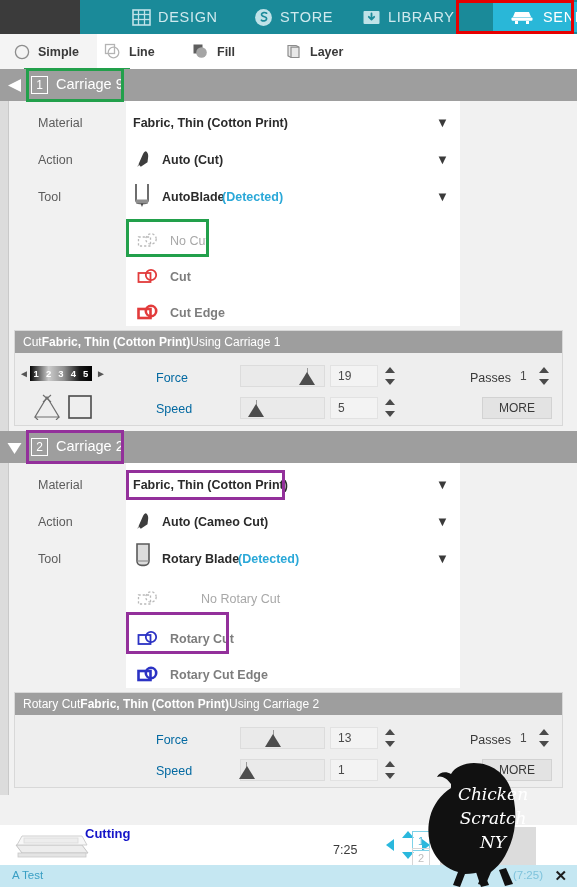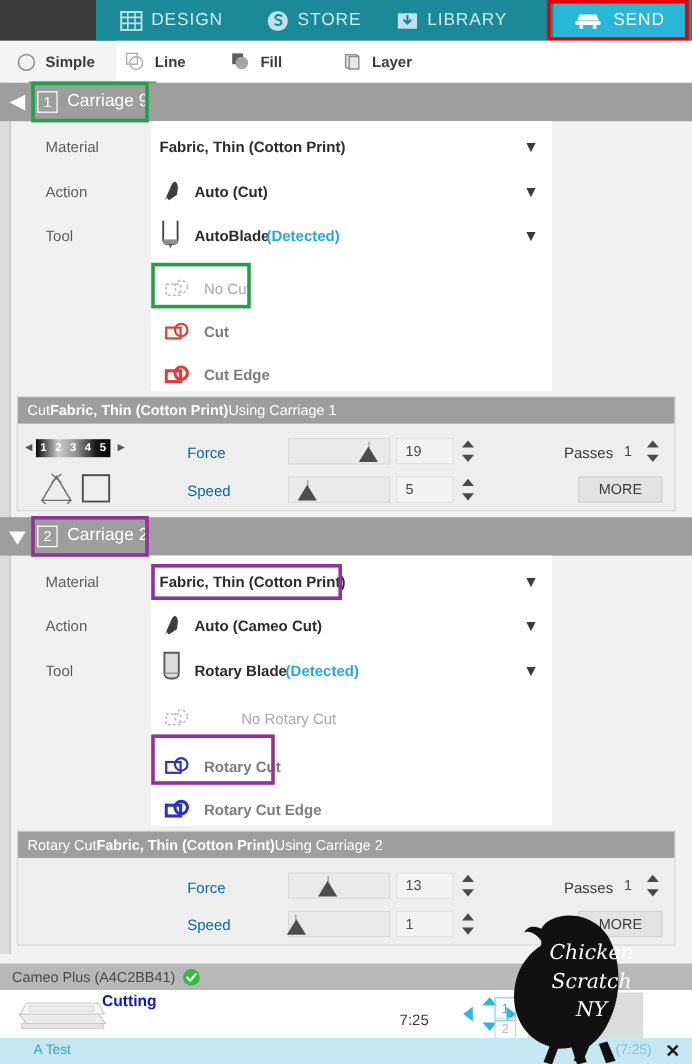--- a/index.html
+++ b/index.html
@@ -8,21 +8,21 @@
     font-family:"Liberation Sans", sans-serif;
     background:#ffffff;
     -webkit-font-smoothing:antialiased;
   }
   .app{position:relative;width:577px;height:887px;background:#f1f1f1;}
 
   
   .topnav{position:absolute;left:0;top:0;width:577px;height:34px;background:#3b3b3b;}
   .topnav-teal{position:absolute;left:80px;top:0;width:497px;height:34px;background:#1a8a99;}
   .nav-item{position:absolute;top:0;height:34px;display:flex;align-items:center;gap:7px;
-            color:#cfe9ee;font-size:14.5px;letter-spacing:.7px;}
+            color:#cfe9ee;font-size:14.5px;letter-spacing:.7px;margin-left:32px;}
   .nav-item .lbl{font-weight:400;}
   .nav-design{left:100px;}
   .nav-store{left:222px;}
   .nav-library{left:330px;}
   .nav-send{left:461px;width:110px;height:30px;background:#29b7d8;justify-content:center;gap:9px;top:2px;color:#ffffff;}
   .nav-send .lbl{color:#ffffff;}
   .redbox{position:absolute;left:456px;top:0px;width:118px;height:34px;border:3px solid #e70000;box-sizing:border-box;}
 
   .ico{display:inline-block;line-height:0;}
   .ico svg{display:block;}
@@ -90,21 +90,21 @@
            font-size:12px;display:flex;align-items:center;padding-left:10px;box-sizing:border-box;gap:6px;}
   .statbody{position:absolute;left:0;width:577px;background:#ffffff;}
   .cutting{position:absolute;color:#1414c8;font-size:13px;font-weight:bold;}
   .timeval{position:absolute;color:#3a3a3a;font-size:12.5px;}
   .numchip{position:absolute;width:18px;height:20px;border:1px solid #7fd2e8;box-sizing:border-box;
            font-size:11px;color:#45b6d8;display:flex;align-items:center;justify-content:center;}
   .numchip.off{border-color:#d6d6d6;color:#bdbdbd;}
   .greybtn{position:absolute;width:96px;height:38px;background:#dcdcdc;}
 
   .bottombar{position:absolute;left:0;width:577px;height:22px;background:#c5e7f2;}
-  .bottombar .nm{position:absolute;left:12px;top:4px;color:#3a9fc4;font-size:11.5px;margin-left:16px;}
+  .bottombar .nm{position:absolute;left:12px;top:4px;color:#3a9fc4;font-size:11.5px;}
   .bottombar .tm{position:absolute;right:34px;top:4px;color:#7fc3dc;font-size:11.5px;}
   .bottombar .x{position:absolute;right:10px;top:2px;color:#1d1d1d;font-size:15px;font-weight:bold;}
 
   .watermark{position:absolute;right:-6px;top:762px;width:180px;height:125px;pointer-events:none;}
   .wm-text{position:absolute;color:#ffffff;font-family:"DejaVu Serif", serif;font-style:italic;
            text-align:center;width:100%;font-size:17px;line-height:20px;}
   .leftrail{position:absolute;left:0;top:69px;width:8px;height:726px;background:#dcdcdc;border-right:1px solid #c9c9c9;}
 </style>
 </head>
 <body>
@@ -444,29 +444,20 @@
   </div>
 
   <div class="passes-lbl" style="left:470px;top:733px;">Passes</div>
   <div class="numbox2" style="left:513px;top:727px;width:24px;border:none;background:transparent;">1</div>
   <div class="spin" style="left:538px;top:727px;">
     <div class="up"></div>
     <div class="dn"></div>
   </div>
   <div class="more-btn" style="left:482px;top:759px;">MORE</div>
 
-  <div class="statbar" style="top:803px;">
-    <span>Cameo Plus (A4C2BB41)</span>
-    <span class="ico">
-      <svg width="15" height="15" viewBox="0 0 15 15">
-          <circle cx="7.5" cy="7.5" r="7" fill="#35bd3a"></circle>
-          <path d="M4 7.6l2.4 2.6L11 4.9" fill="none" stroke="#ffffff" stroke-width="1.9" stroke-linecap="round" stroke-linejoin="round"></path>
-        </svg>
-    </span>
-  </div>
 
   <div class="statbody" style="top:825px;height:40px;"></div>
   <span class="ico" style="position:absolute;left:12px;top:828px;">
     <svg width="78" height="34" viewBox="0 0 78 34">
         <path d="M4 17h66l6 8H10z" fill="#ededed" stroke="#c4c4c4" stroke-width="1"></path>
         <path d="M10 8h60l5 9H5z" fill="#f7f7f7" stroke="#cfcfcf" stroke-width="1"></path>
         <rect x="12" y="10" width="54" height="5" fill="#ededed" stroke="#d9d9d9" stroke-width=".8"></rect>
         <rect x="6" y="25" width="68" height="4" fill="#e4e4e4" stroke="#c9c9c9" stroke-width=".8"></rect>
       </svg>
   </span>

